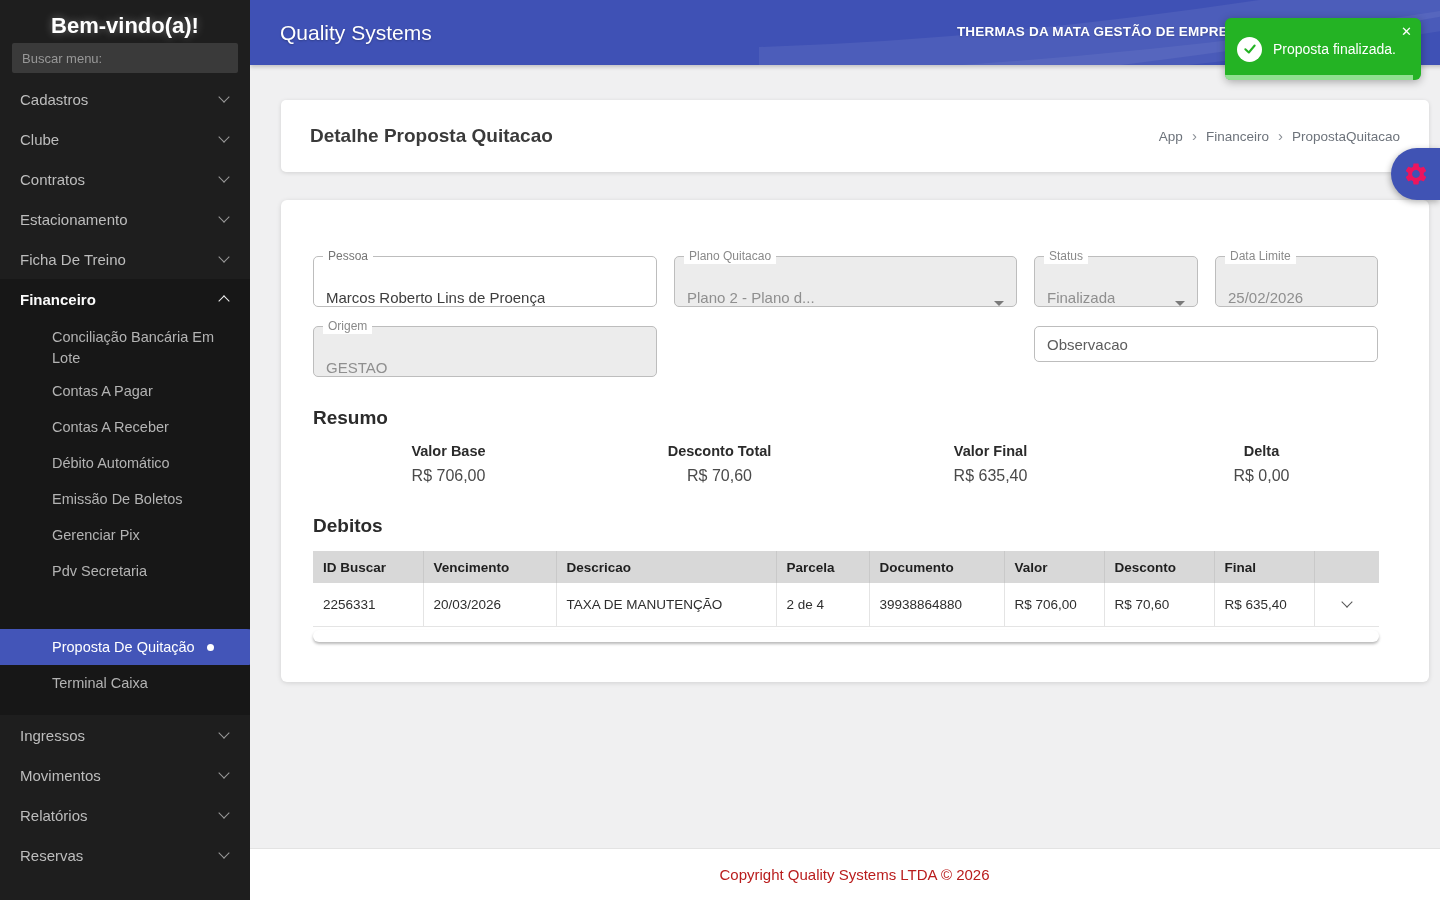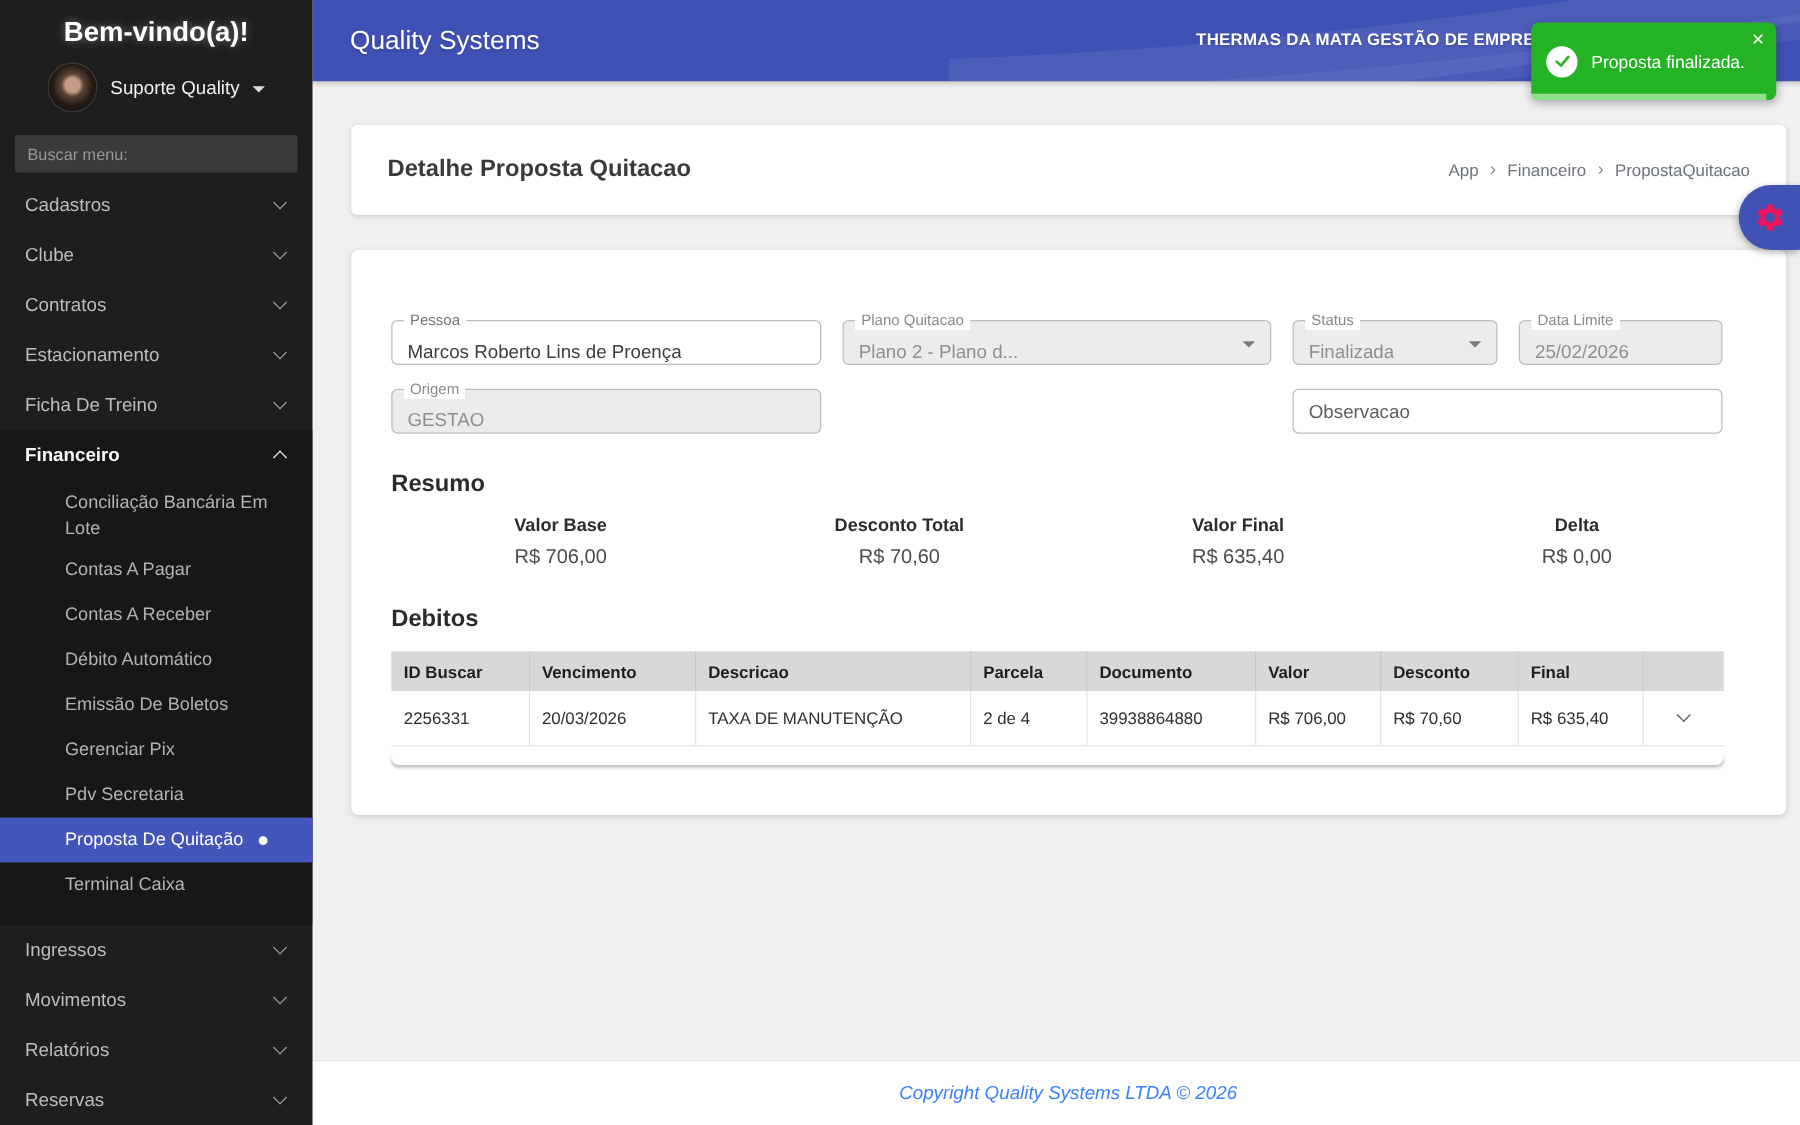--- a/index.html
+++ b/index.html
@@ -61,21 +61,21 @@
   .menu-section { background: #171717; padding-bottom: 14px; }
   .menu-item.expanded { color: #fafafa; font-weight: bold; }
   .submenu { padding-top: 4px; }
   .submenu-item {
     min-height: 36px; display: flex; align-items: center;
     padding: 4px 20px 4px 52px; font-size: 14.5px; color: #b3b3b3;
     line-height: 21px; cursor: pointer;
   }
   .submenu-item.selected {
     background: #4355b8; color: #fff;
-    border-radius: 0 18px 18px 0; width: 265px; min-height: 36px;
+    border-radius: 0 18px 18px 0; width: 265px; min-height: 36px; margin-top: 40px;
   }
   .dot { width: 7px; height: 7px; border-radius: 50%; background: #fff; margin-left: 12px; }
 
   
   .main { flex: 1; display: flex; flex-direction: column; height: 900px; position: relative; }
   .topbar {
     height: 65px; background: #3f51b5; position: relative; overflow: hidden;
     display: flex; align-items: center; flex: none;
     box-shadow: 0 2px 4px rgba(0,0,0,0.2);
   }
@@ -105,22 +105,22 @@
     box-shadow: 0 1px 5px rgba(0,0,0,0.13);
     padding: 56px 32px 40px 32px;
   }
 
   
   .form-grid {
     display: grid; grid-template-columns: 344px 343px 164px 163px;
     column-gap: 17px; row-gap: 19px;
   }
   .mfield {
-    position: relative; height: 36px; border: 1px solid #bdbdbd; border-radius: 5px;
-    background: #fff; display: flex; align-items: flex-start; padding: 16px 12px;
+    position: relative; height: 51px; border: 1px solid #bdbdbd; border-radius: 5px;
+    background: #fff; display: flex; align-items: flex-end; padding: 0 12px;
   }
   .flabel {
     position: absolute; top: -8px; left: 9px; background: #fff;
     padding: 0 5px; font-size: 12px; color: #757575; line-height: 15px; white-space: nowrap;
   }
   .fvalue { font-size: 15px; color: #3d3d3d; white-space: nowrap; overflow: hidden; }
   .mfield.disabled { background: #ececec; }
   .mfield.disabled .fvalue { color: #8f8f8f; }
   .mfield.disabled .flabel { color: #8a8a8a; }
   .sel-arrow {
@@ -158,21 +158,21 @@
   .scroll-track {
     width: 1066px; height: 12px; margin-top: 3px; border-radius: 7px;
     background: #fff; box-shadow: 0 2px 3px rgba(0,0,0,0.28);
   }
 
   
   .footer {
     height: 52px; background: #fff; border-top: 1px solid #e3e3e3; flex: none;
     display: flex; align-items: center; justify-content: center;
   }
-  .footer-link { color: #3b82f6; font-size: 15px; text-decoration: none; cursor: pointer; font-style: italic; }
+  .footer-link { color: #b91c1c; font-size: 15px; text-decoration: none; cursor: pointer; }
 
   
   .toast {
     position: absolute; top: 18px; right: 19px; width: 196px; height: 62px;
     background: #24b324; border-radius: 6px; z-index: 20;
     box-shadow: 0 2px 8px rgba(0,0,0,0.3);
     display: flex; align-items: center; padding: 0 12px; gap: 11px;
   }
   .toast-check {
     width: 25px; height: 25px; border-radius: 50%; background: #fff; flex: none;
@@ -194,25 +194,20 @@
     display: flex; align-items: center; justify-content: center;
     box-shadow: -1px 2px 6px rgba(0,0,0,0.3); cursor: pointer;
   }
 </style>
 </head>
 <body>
 
 <aside class="sidebar">
   <div class="welcome">
     <div class="welcome-title">Bem-vindo(a)!</div>
-    <div class="user-row">
-      <span class="avatar"></span>
-      <span class="user-name">Suporte Quality</span>
-      <span class="caret"></span>
-    </div>
   </div>
   <input class="menu-search" placeholder="Buscar menu:" style="">
   <nav class="menu">
     <div class="menu-item">
       <span>Cadastros</span>
       <i class="chev"></i>
     </div>
     <div class="menu-item">
       <span>Clube</span>
       <i class="chev"></i>

